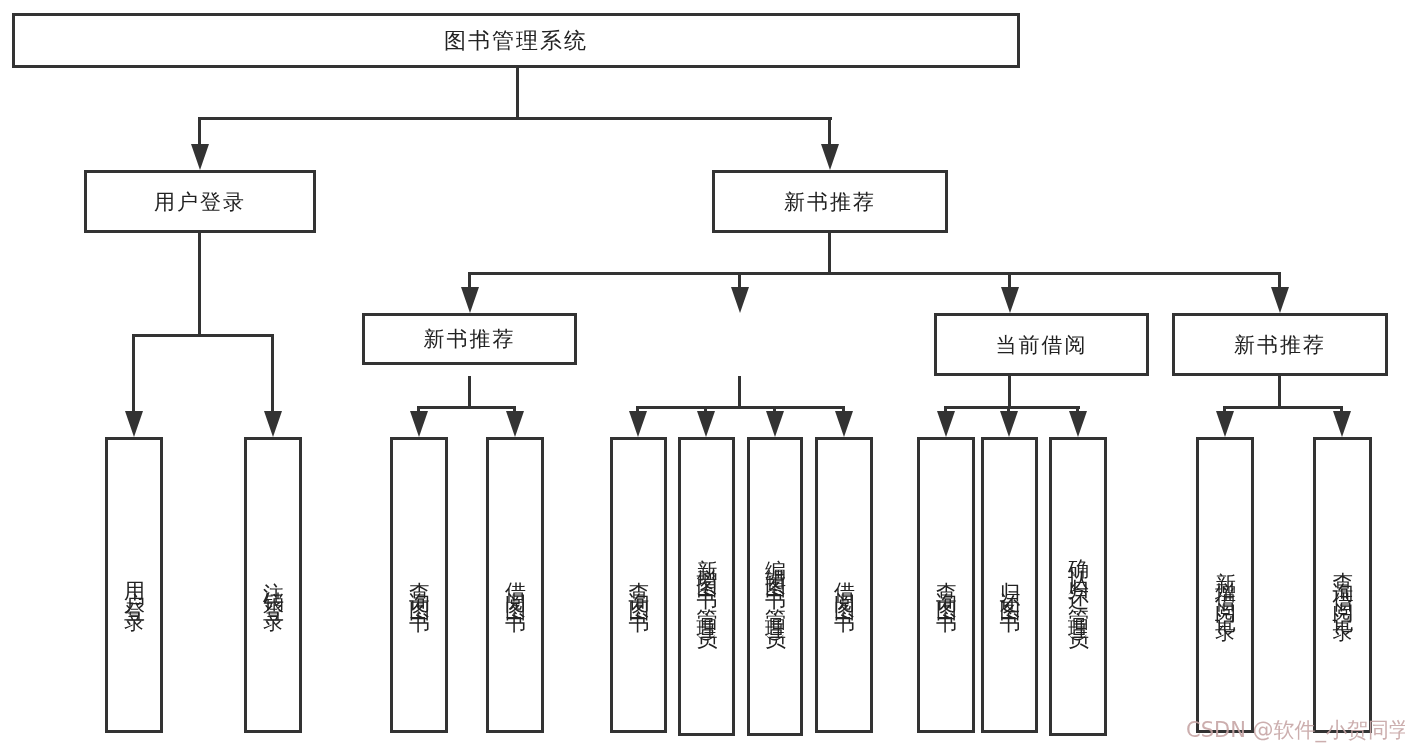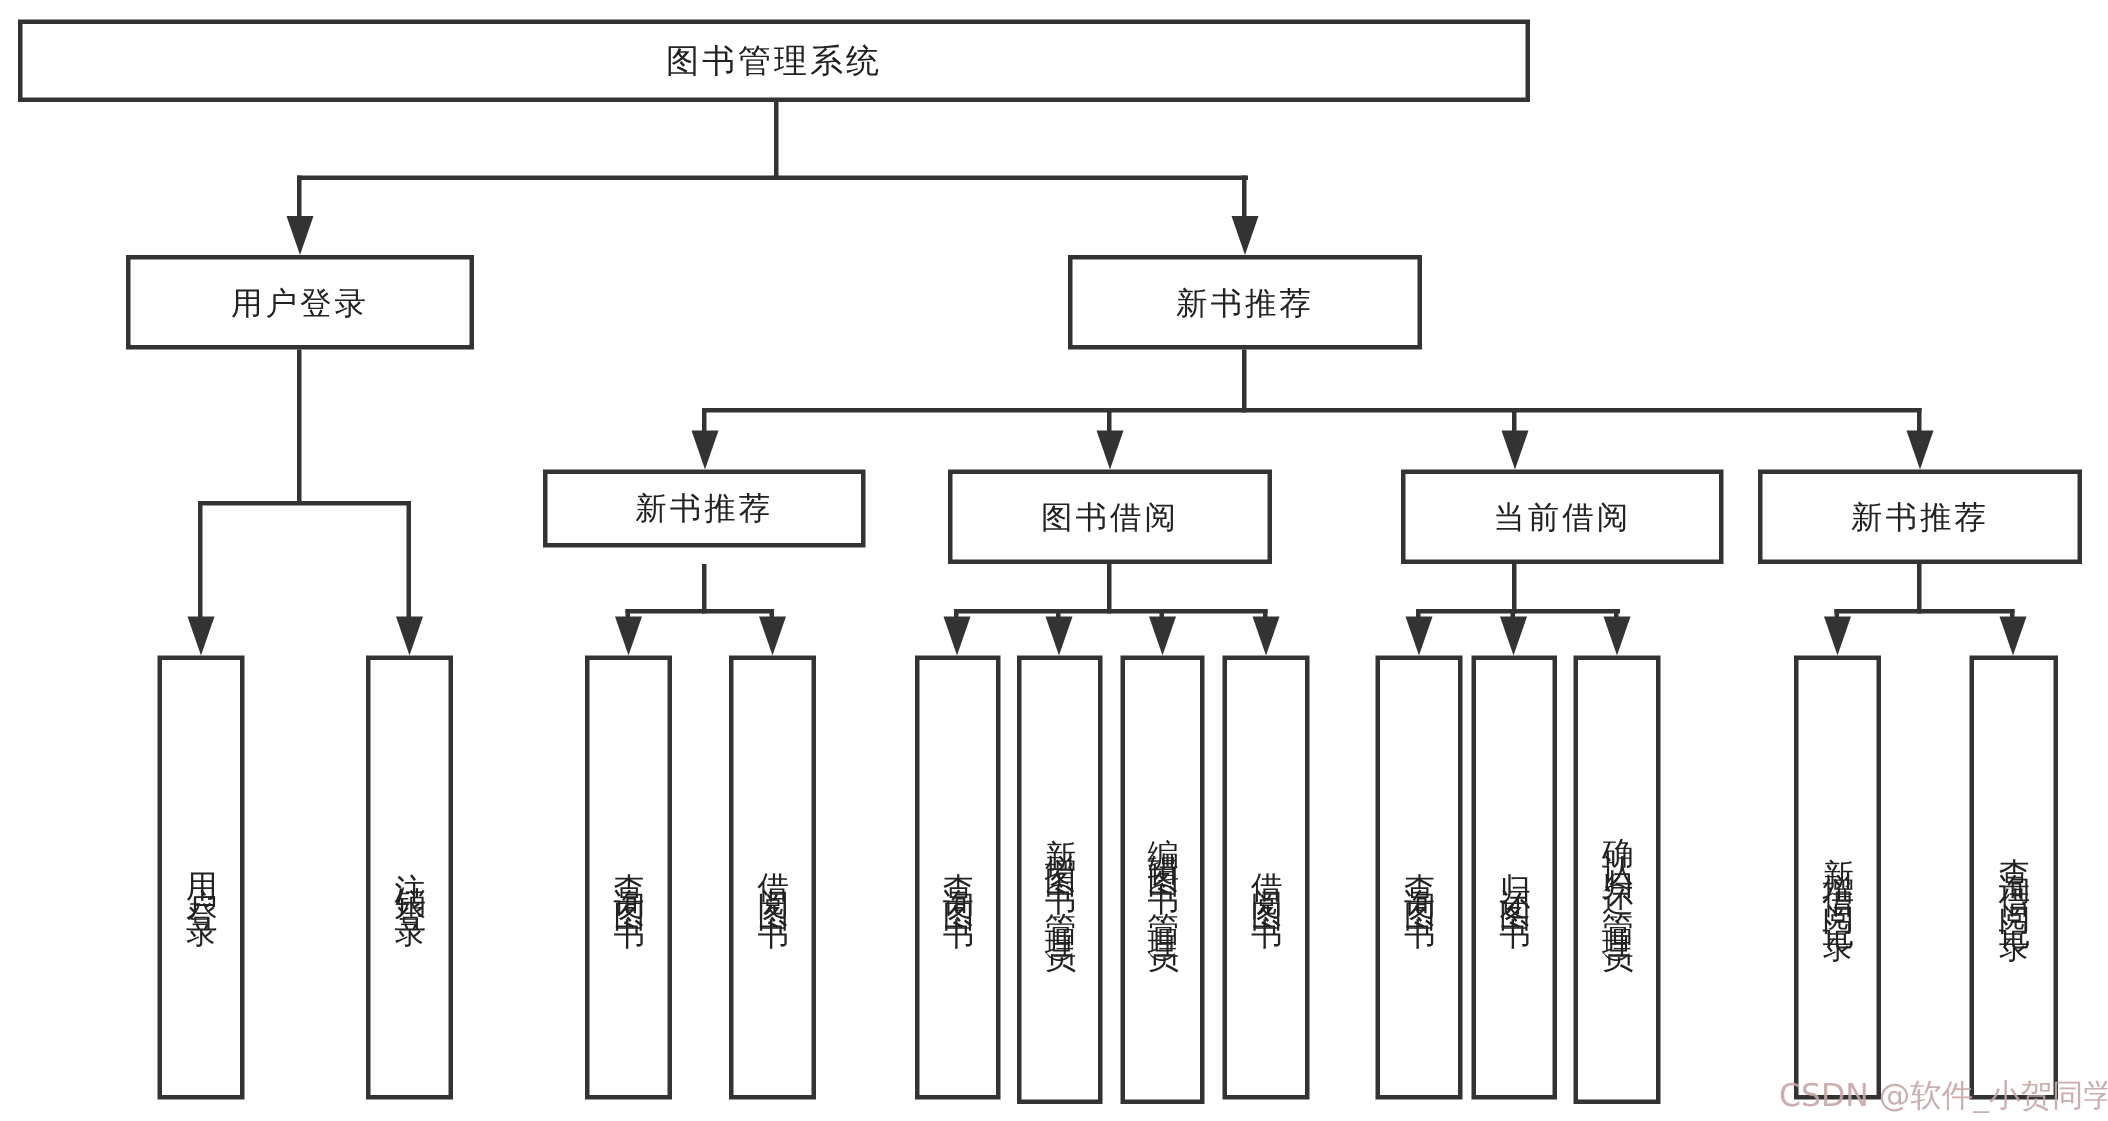--- a/index.html
+++ b/index.html
@@ -88,23 +88,20 @@
   <div class="vline" style="left:738px;top:272px;height:22px"></div>
   <div class="arrowhead" style="left:731px;top:287px"></div>
   <div class="vline" style="left:1008px;top:272px;height:22px"></div>
   <div class="arrowhead" style="left:1001px;top:287px"></div>
   <div class="vline" style="left:1278px;top:272px;height:22px"></div>
   <div class="arrowhead" style="left:1271px;top:287px"></div>
 
   <div class="box" style="left:362px;top:313px;width:215px;height:52px">
     <span class="h-label">新书推荐</span>
   </div>
-  <div class="box" style="left:632px;top:313px;width:216px;height:63px">
-    <span class="h-label">图书借阅</span>
-  </div>
   <div class="box" style="left:934px;top:313px;width:215px;height:63px">
     <span class="h-label">当前借阅</span>
   </div>
   <div class="box" style="left:1172px;top:313px;width:216px;height:63px">
     <span class="h-label">新书推荐</span>
   </div>
 
   <div class="vline" style="left:468px;top:376px;height:33px"></div>
   <div class="hline" style="left:417px;top:406px;width:99px"></div>
   <div class="vline" style="left:417px;top:406px;height:10px"></div>

